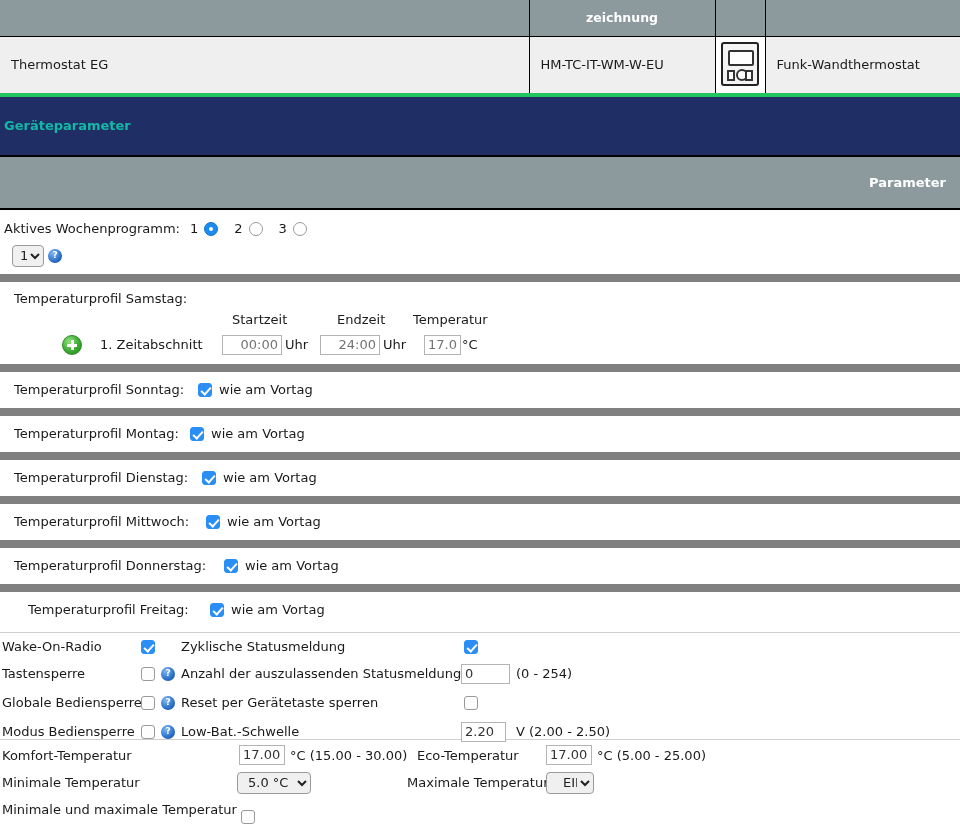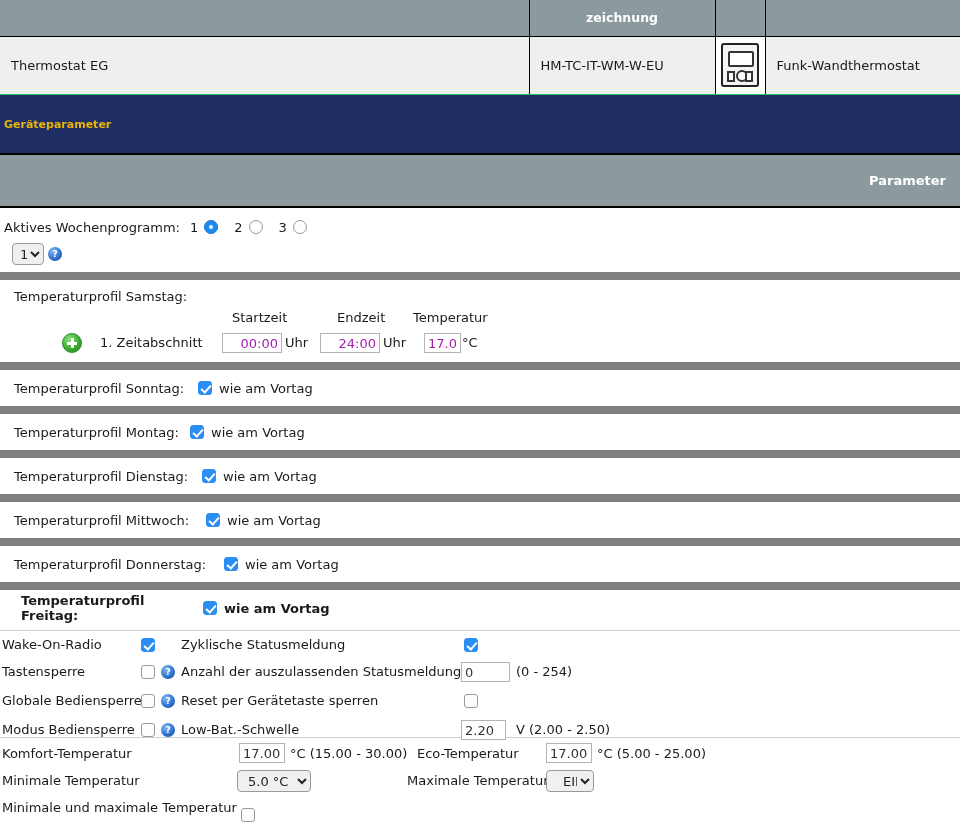--- a/index.html
+++ b/index.html
@@ -22,21 +22,21 @@
     background: #8c999d; color: #ffffff; font-weight: bold; font-size: 12.5px;
     text-align: center; vertical-align: bottom; line-height: 14px;
     border-left: 1px solid #000; border-right: 1px solid #000;
     overflow: hidden;
   }
   .dev-head-blank { background: #8c999d; border-right: 1px solid #000; }
   .dev-body-row { height: 58px; background: #efefef; }
   .dev-cell {
     background: #efefef; font-size: 13px; color: #1a1a1a;
     vertical-align: middle; padding-left: 4px;
-    border-top: 1px solid #000; border-bottom: 1px solid #22c55e;
+    border-top: 1px solid #000; border-bottom: 4px solid #22c55e;
   }
   .dev-cell.bordered { border-left: 1px solid #000; }
   .dev-cell.icon-cell {
     background: #ffffff; text-align: center; padding: 0;
     border-left: 1px solid #000; border-right: 1px solid #000;
   }
 
   
   .thermo {
     display: inline-block; width: 38px; height: 44px;
@@ -55,22 +55,22 @@
     position: absolute; left: 4px; bottom: 3px; width: 8px; height: 11px;
     border: 2px solid #333; background: #fff;
   }
   .thermo .btn-r {
     position: absolute; right: 4px; bottom: 3px; width: 8px; height: 11px;
     border: 2px solid #333; background: #fff;
   }
 
   
   .band-blue {
-    height: 60px; background: #1f2f66; color: #eab308;
-    font-weight: bold; font-size: 11px;
+    height: 60px; background: #1f2f66; color: #14b8a6;
+    font-weight: bold; font-size: 13px;
     display: flex; align-items: center; padding-left: 4px;
     border-bottom: 2px solid #000;
   }
   
   .band-gray {
     height: 53px; background: #8c999d; color: #ffffff;
     font-weight: bold; font-size: 13px;
     display: flex; align-items: center; justify-content: flex-end;
     padding-right: 14px; border-bottom: 2px solid #000;
   }
@@ -123,21 +123,21 @@
   }
   .plus::before { left: 4px; top: 8px; width: 10px; height: 3px; }
   .plus::after  { left: 8px; top: 4px; width: 3px; height: 10px; }
 
   
   input.txt {
     font-family: "DejaVu Sans", "Liberation Sans", sans-serif;
     font-size: 13px; color: #333; background: #ffffff;
     border: 1px solid #b4b4b4; height: 20px; padding: 0 3px;
   }
-  input.ro { color: #a21caf; text-align: right; }
+  input.ro { color: #737373; text-align: right; }
   select.sel {
     font-family: "DejaVu Sans", "Liberation Sans", sans-serif;
     font-size: 13px; color: #222; background: #f0f0f0;
     border: 1px solid #9a9a9a; border-radius: 4px; height: 22px;
   }
   .unit { font-size: 13px; color: #1a1a1a; }
 
   
   .abs { position: absolute; }
 </style>
@@ -265,21 +265,21 @@
 
   <div class="sep"></div>
   <div class="wk-line" style="height:36px;padding-left:14px;">
     <span style="width:210px;display:inline-block;">Temperaturprofil Donnerstag:</span>
     <span class="cb on"></span>
     <span style="width:7px"></span>
     <span>wie am Vortag</span>
   </div>
 
   <div class="sep"></div>
-  <div class="wk-line" style="height:36px;padding-left:21px;font-weight:bold;">
+  <div class="wk-line" style="height:36px;padding-left:28px;">
     <span style="width:182px;display:inline-block;">Temperaturprofil Freitag:</span>
     <span class="cb on"></span>
     <span style="width:7px"></span>
     <span>wie am Vortag</span>
   </div>
 
   <div class="thin-line" style="margin-top:4px"></div>
 
   <div style="position:relative;height:106px;padding-top:22px;">
 

